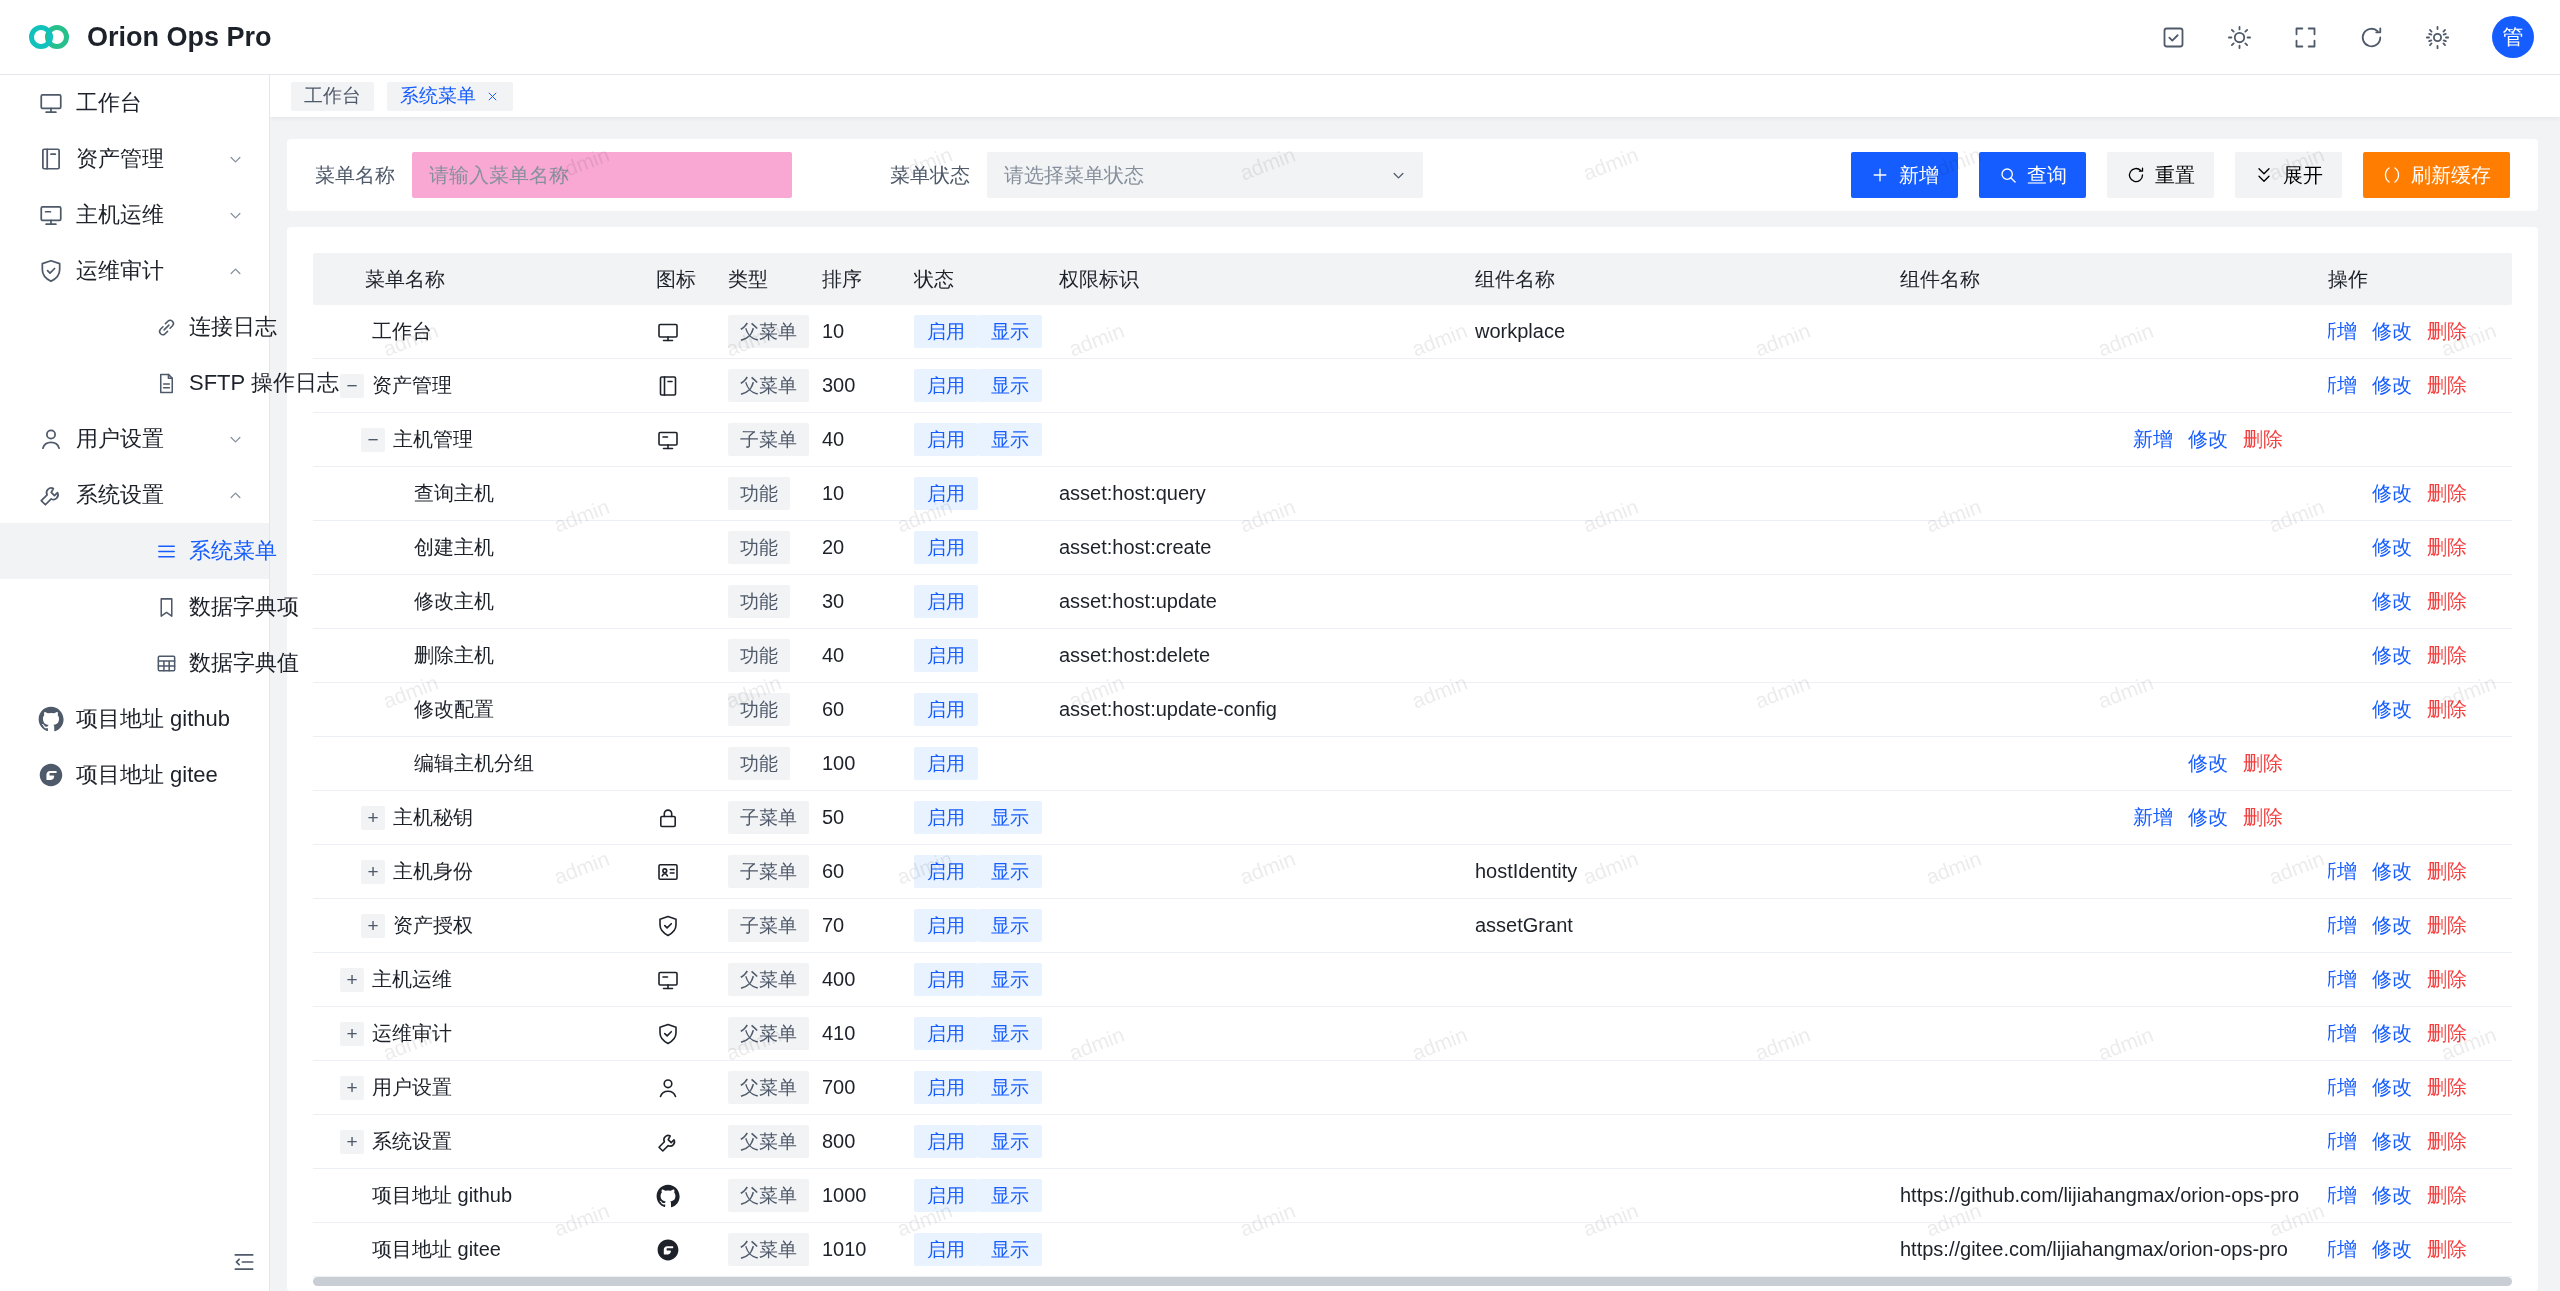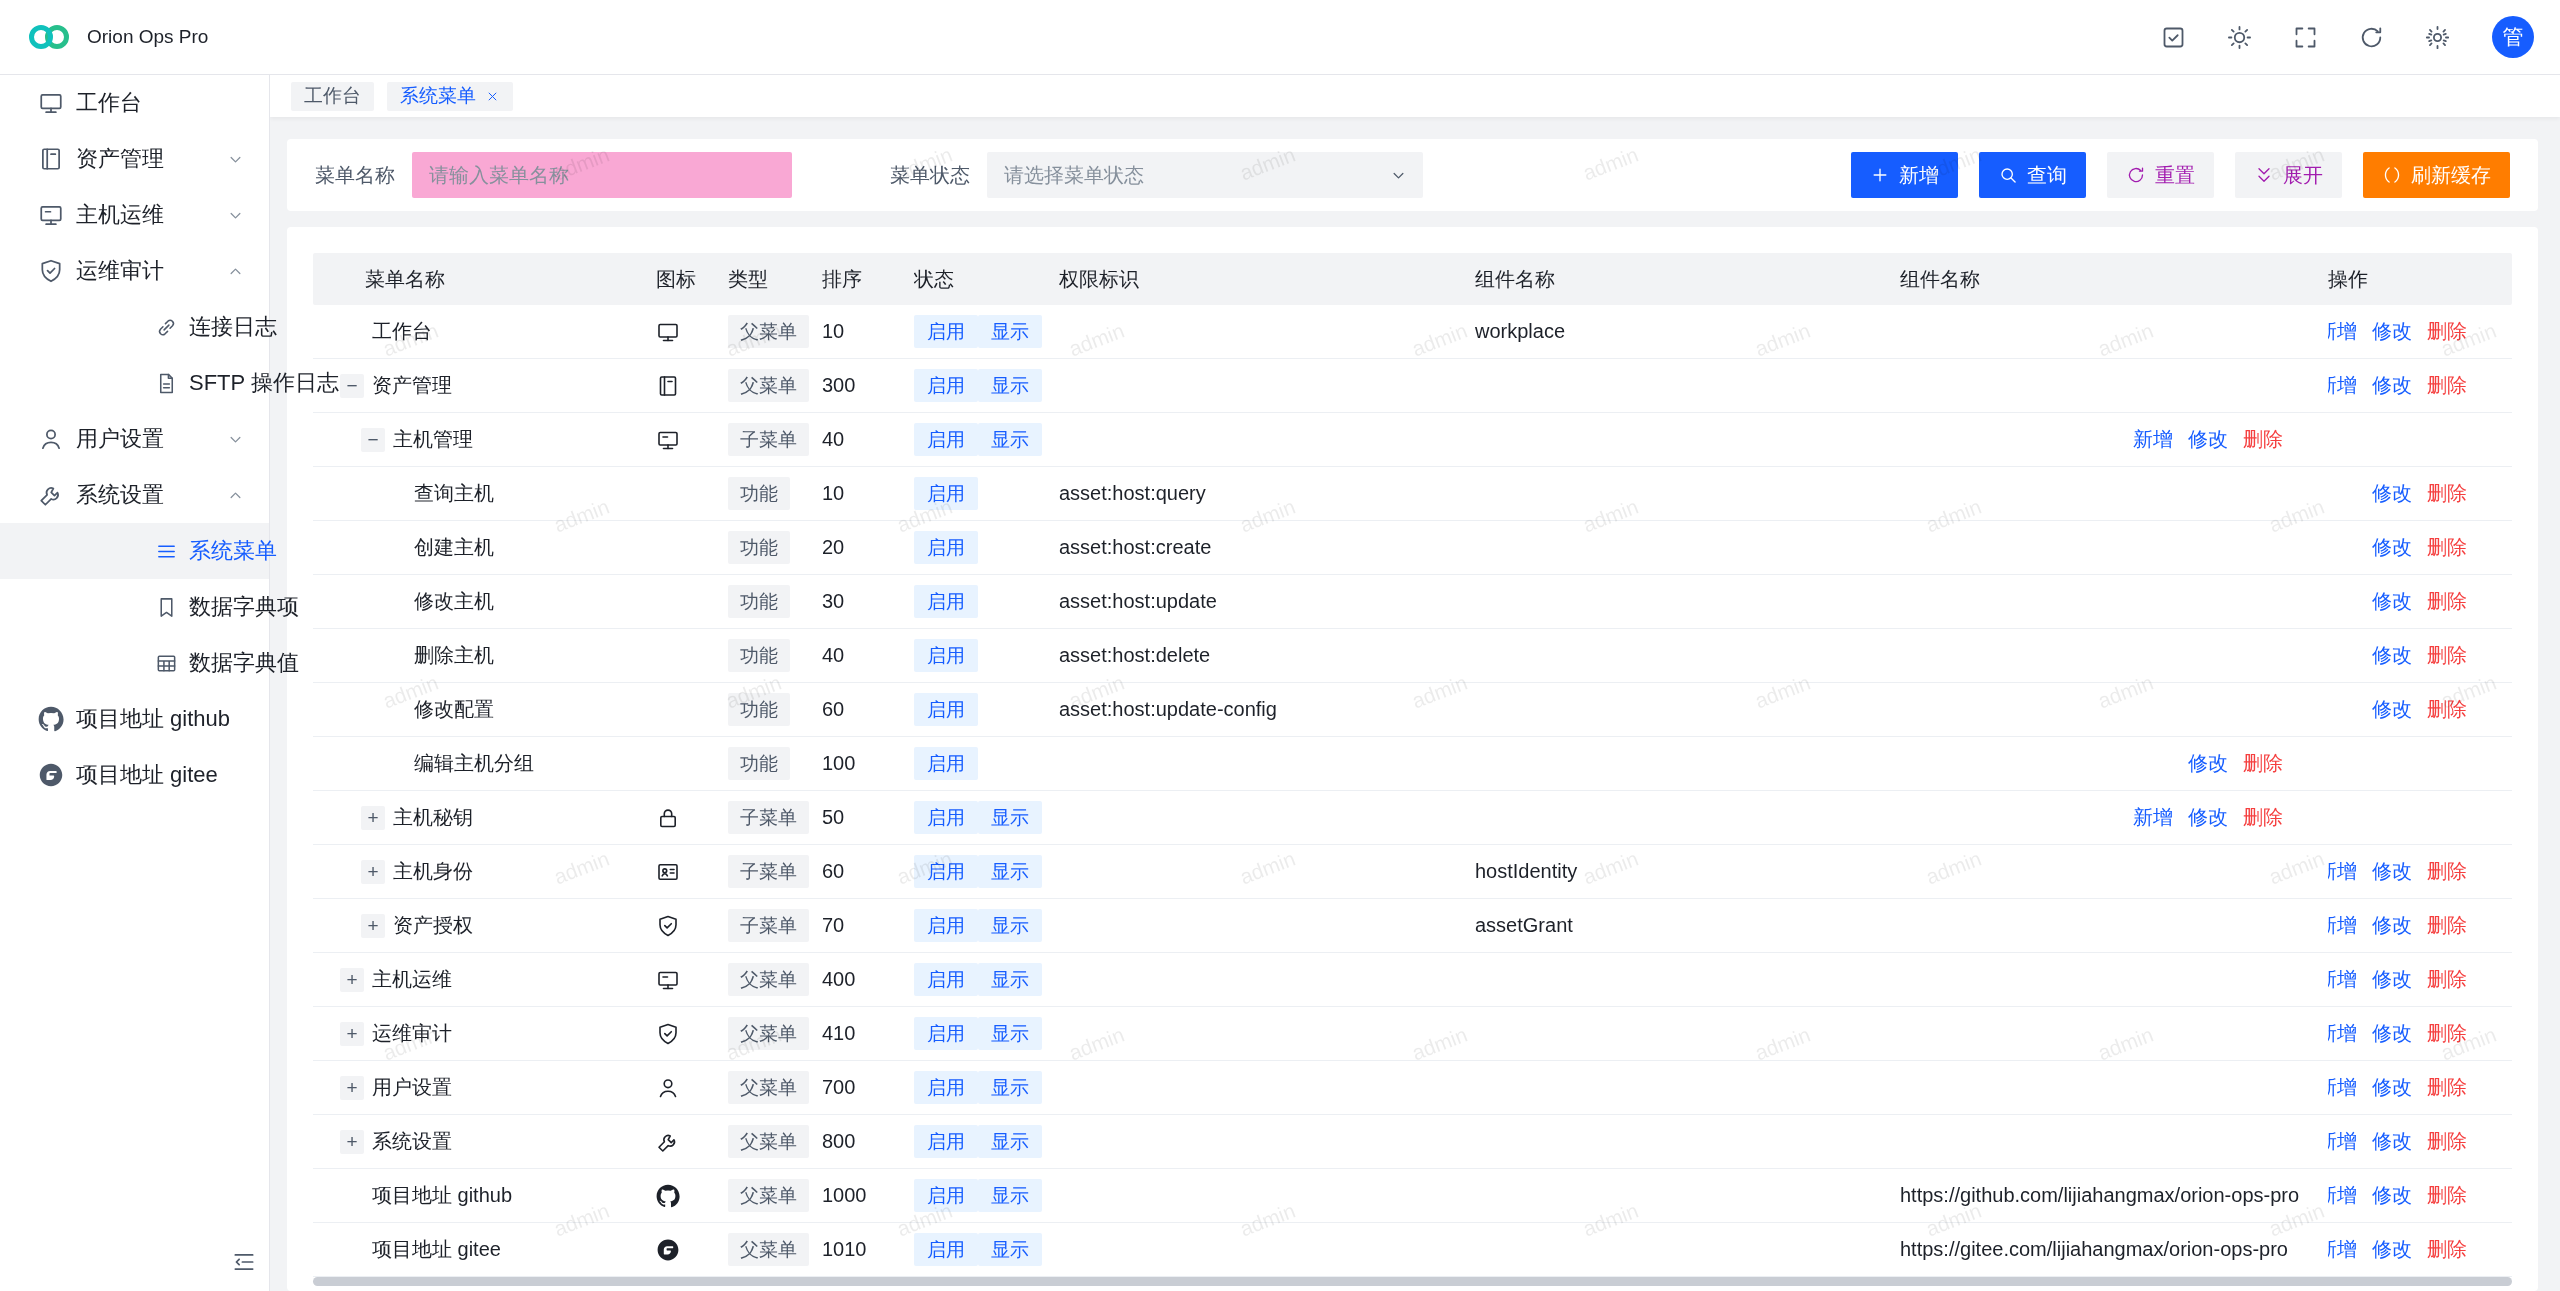--- a/index.html
+++ b/index.html
@@ -2,21 +2,21 @@
 <html><head>
 <meta charset="utf-8">
 <style>
   html,body{margin:0;padding:0}
   body{width:2560px;height:1291px;overflow:hidden;font-family:"Liberation Sans","DejaVu Sans",sans-serif;background:#f2f3f5;color:#1d2129;position:relative}
   svg{display:block;width:100%;height:100%}
   
   .header{position:absolute;top:0;left:0;right:0;height:75px;background:#fff;border-bottom:1px solid #e5e6eb;display:flex;align-items:center;justify-content:space-between;padding:0 26px;box-sizing:border-box;z-index:60}
   .brand{display:flex;align-items:center;gap:13px}
   .logo{width:48px;height:32px}
-  .app-title{font-size:19px;font-weight:normal;color:#1d2129;white-space:nowrap}
+  .app-title{font-size:27px;font-weight:bold;color:#1d2129;white-space:nowrap}
   .h-actions{display:flex;align-items:center;gap:39px}
   .h-icon{width:27px;height:27px;color:#4e5969;cursor:pointer;flex:none}
   .avatar{width:42px;height:42px;border-radius:50%;background:#165dff;color:#fff;display:flex;align-items:center;justify-content:center;font-size:21px;margin-left:2px;cursor:pointer;flex:none}
   
   .sidebar{position:absolute;top:75px;left:0;bottom:0;width:270px;background:#fff;border-right:1px solid #e5e6eb;box-sizing:border-box;z-index:55}
   .menu-item{height:56px;display:flex;align-items:center;padding:0 24px 0 38px;cursor:pointer;color:#1d2129;font-size:22px;white-space:nowrap}
   .menu-item .mi-icon{width:26px;height:26px;color:#4e5969;margin-right:12px;flex:none}
   .menu-item.sub{padding-left:155px}
   .menu-item.sub .mi-icon{width:23px;height:23px;margin-right:11px}
   .menu-item.active{background:#f2f3f5;color:#165dff}
@@ -36,21 +36,21 @@
   .f-input{width:380px;height:46px;background:#f9a8d4;border:none;outline:none;border-radius:2px;padding:0 17px;box-sizing:border-box;font-size:20px;color:#1d2129;font-family:inherit}
   .f-input::placeholder{color:#86909c}
   .f-select{width:436px;height:46px;background:#f2f3f5;border-radius:2px;display:flex;align-items:center;justify-content:space-between;padding:0 15px 0 17px;box-sizing:border-box;cursor:pointer}
   .f-select .ph{font-size:20px;color:#86909c;white-space:nowrap}
   .f-select .chev{width:19px;height:19px;color:#4e5969;flex:none}
   .group2{margin-left:98px;display:flex;align-items:center}
   .f-buttons{margin-left:auto;display:flex;align-items:center;gap:21px}
   .btn{height:46px;border:none;border-radius:2px;display:flex;align-items:center;gap:9px;padding:0 19px;font-size:20px;cursor:pointer;font-family:inherit;white-space:nowrap}
   .btn .b-icon{width:20px;height:20px;flex:none}
   .btn.primary{background:#165dff;color:#fff}
-  .btn.plain{background:#f2f3f5;color:#a21caf}
+  .btn.plain{background:#f2f3f5;color:#000000}
   .btn.warn{background:#ff7d00;color:#fff}
   
   .table-card{background:#fff;border-radius:4px;margin-top:16px;flex:1;padding:26px 26px 0;box-sizing:border-box;overflow:hidden;position:relative}
   .tgrid{display:grid;grid-template-columns:343px 72px 94px 92px 145px 416px 425px 428px 1fr}
   .thead{background:#f2f3f5;height:52px;align-items:center;border-radius:2px}
   .th{font-size:20px;font-weight:500;color:#1d2129;display:flex;align-items:center;height:100%;overflow:hidden;white-space:nowrap}
   .th.first{padding-left:52px}
   .trow{height:53px;border-bottom:1px solid #eceff3}
   .cell{display:flex;align-items:center;font-size:20px;color:#1d2129;overflow:hidden;white-space:nowrap}
   .tree-expander{width:24px;height:24px;flex:none;background:#f2f3f5;border-radius:2px;color:#4e5969;font-size:19px;line-height:1;display:flex;align-items:center;justify-content:center;margin-right:8px;cursor:pointer}

